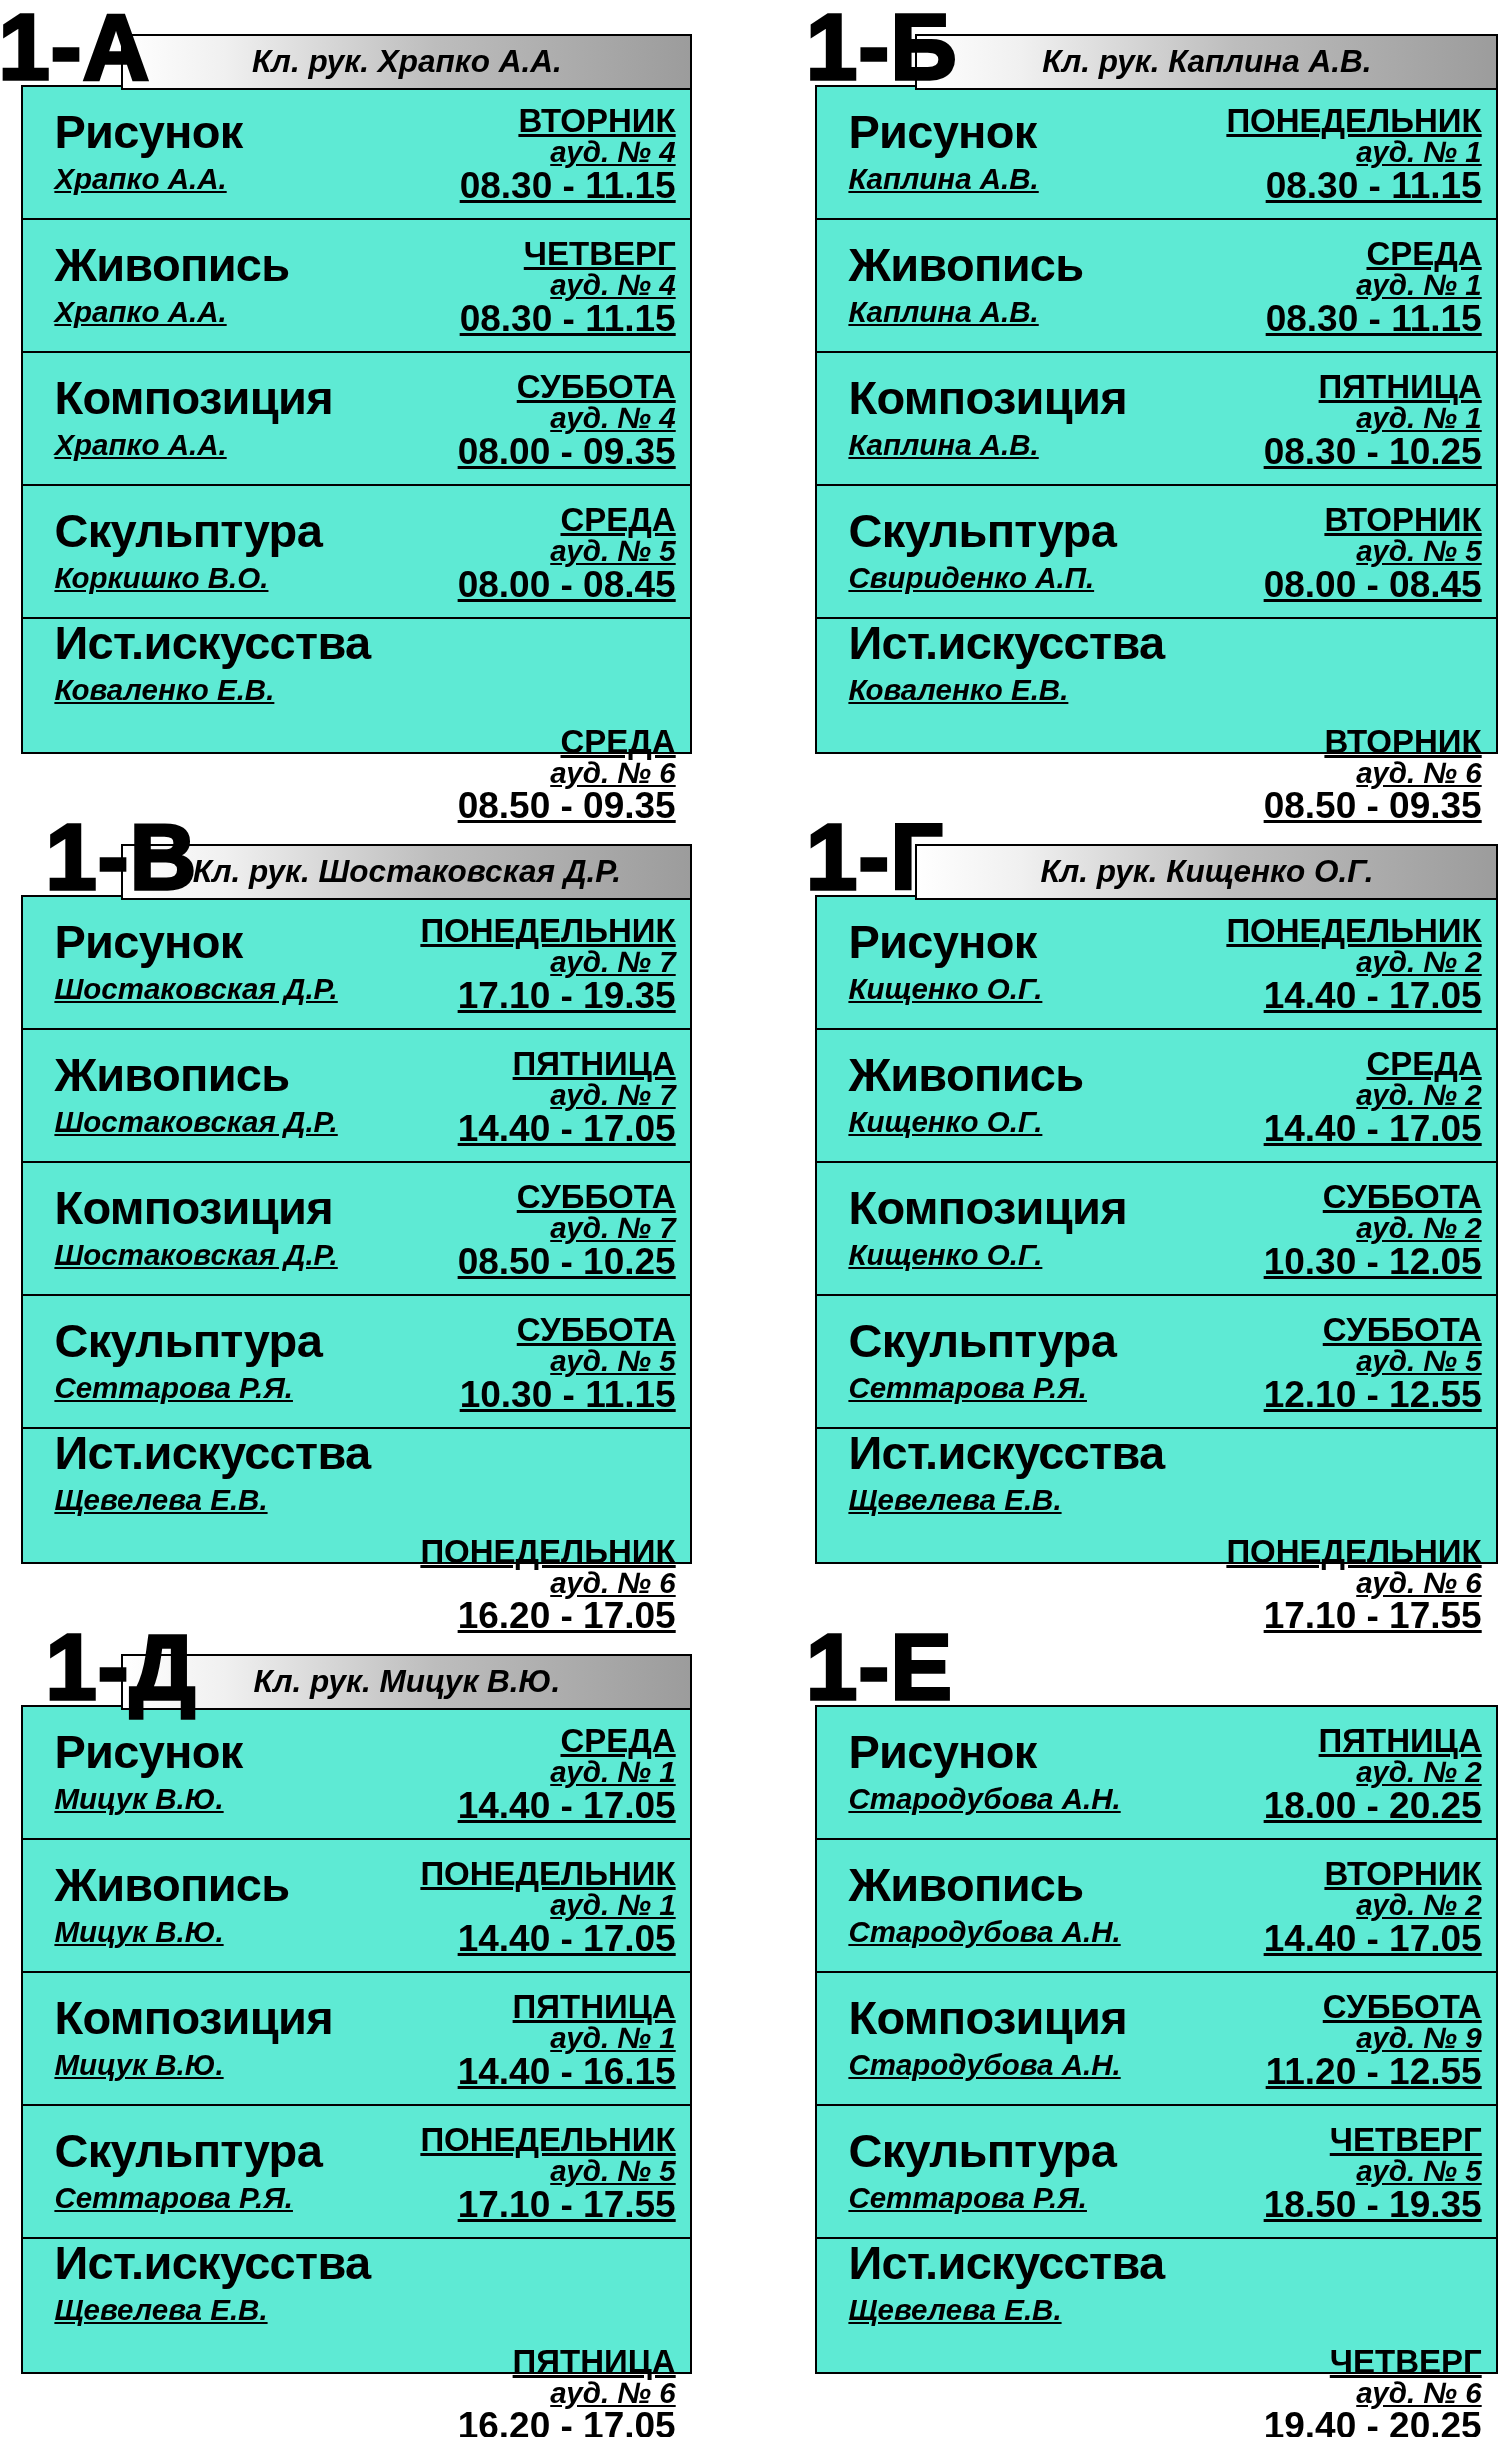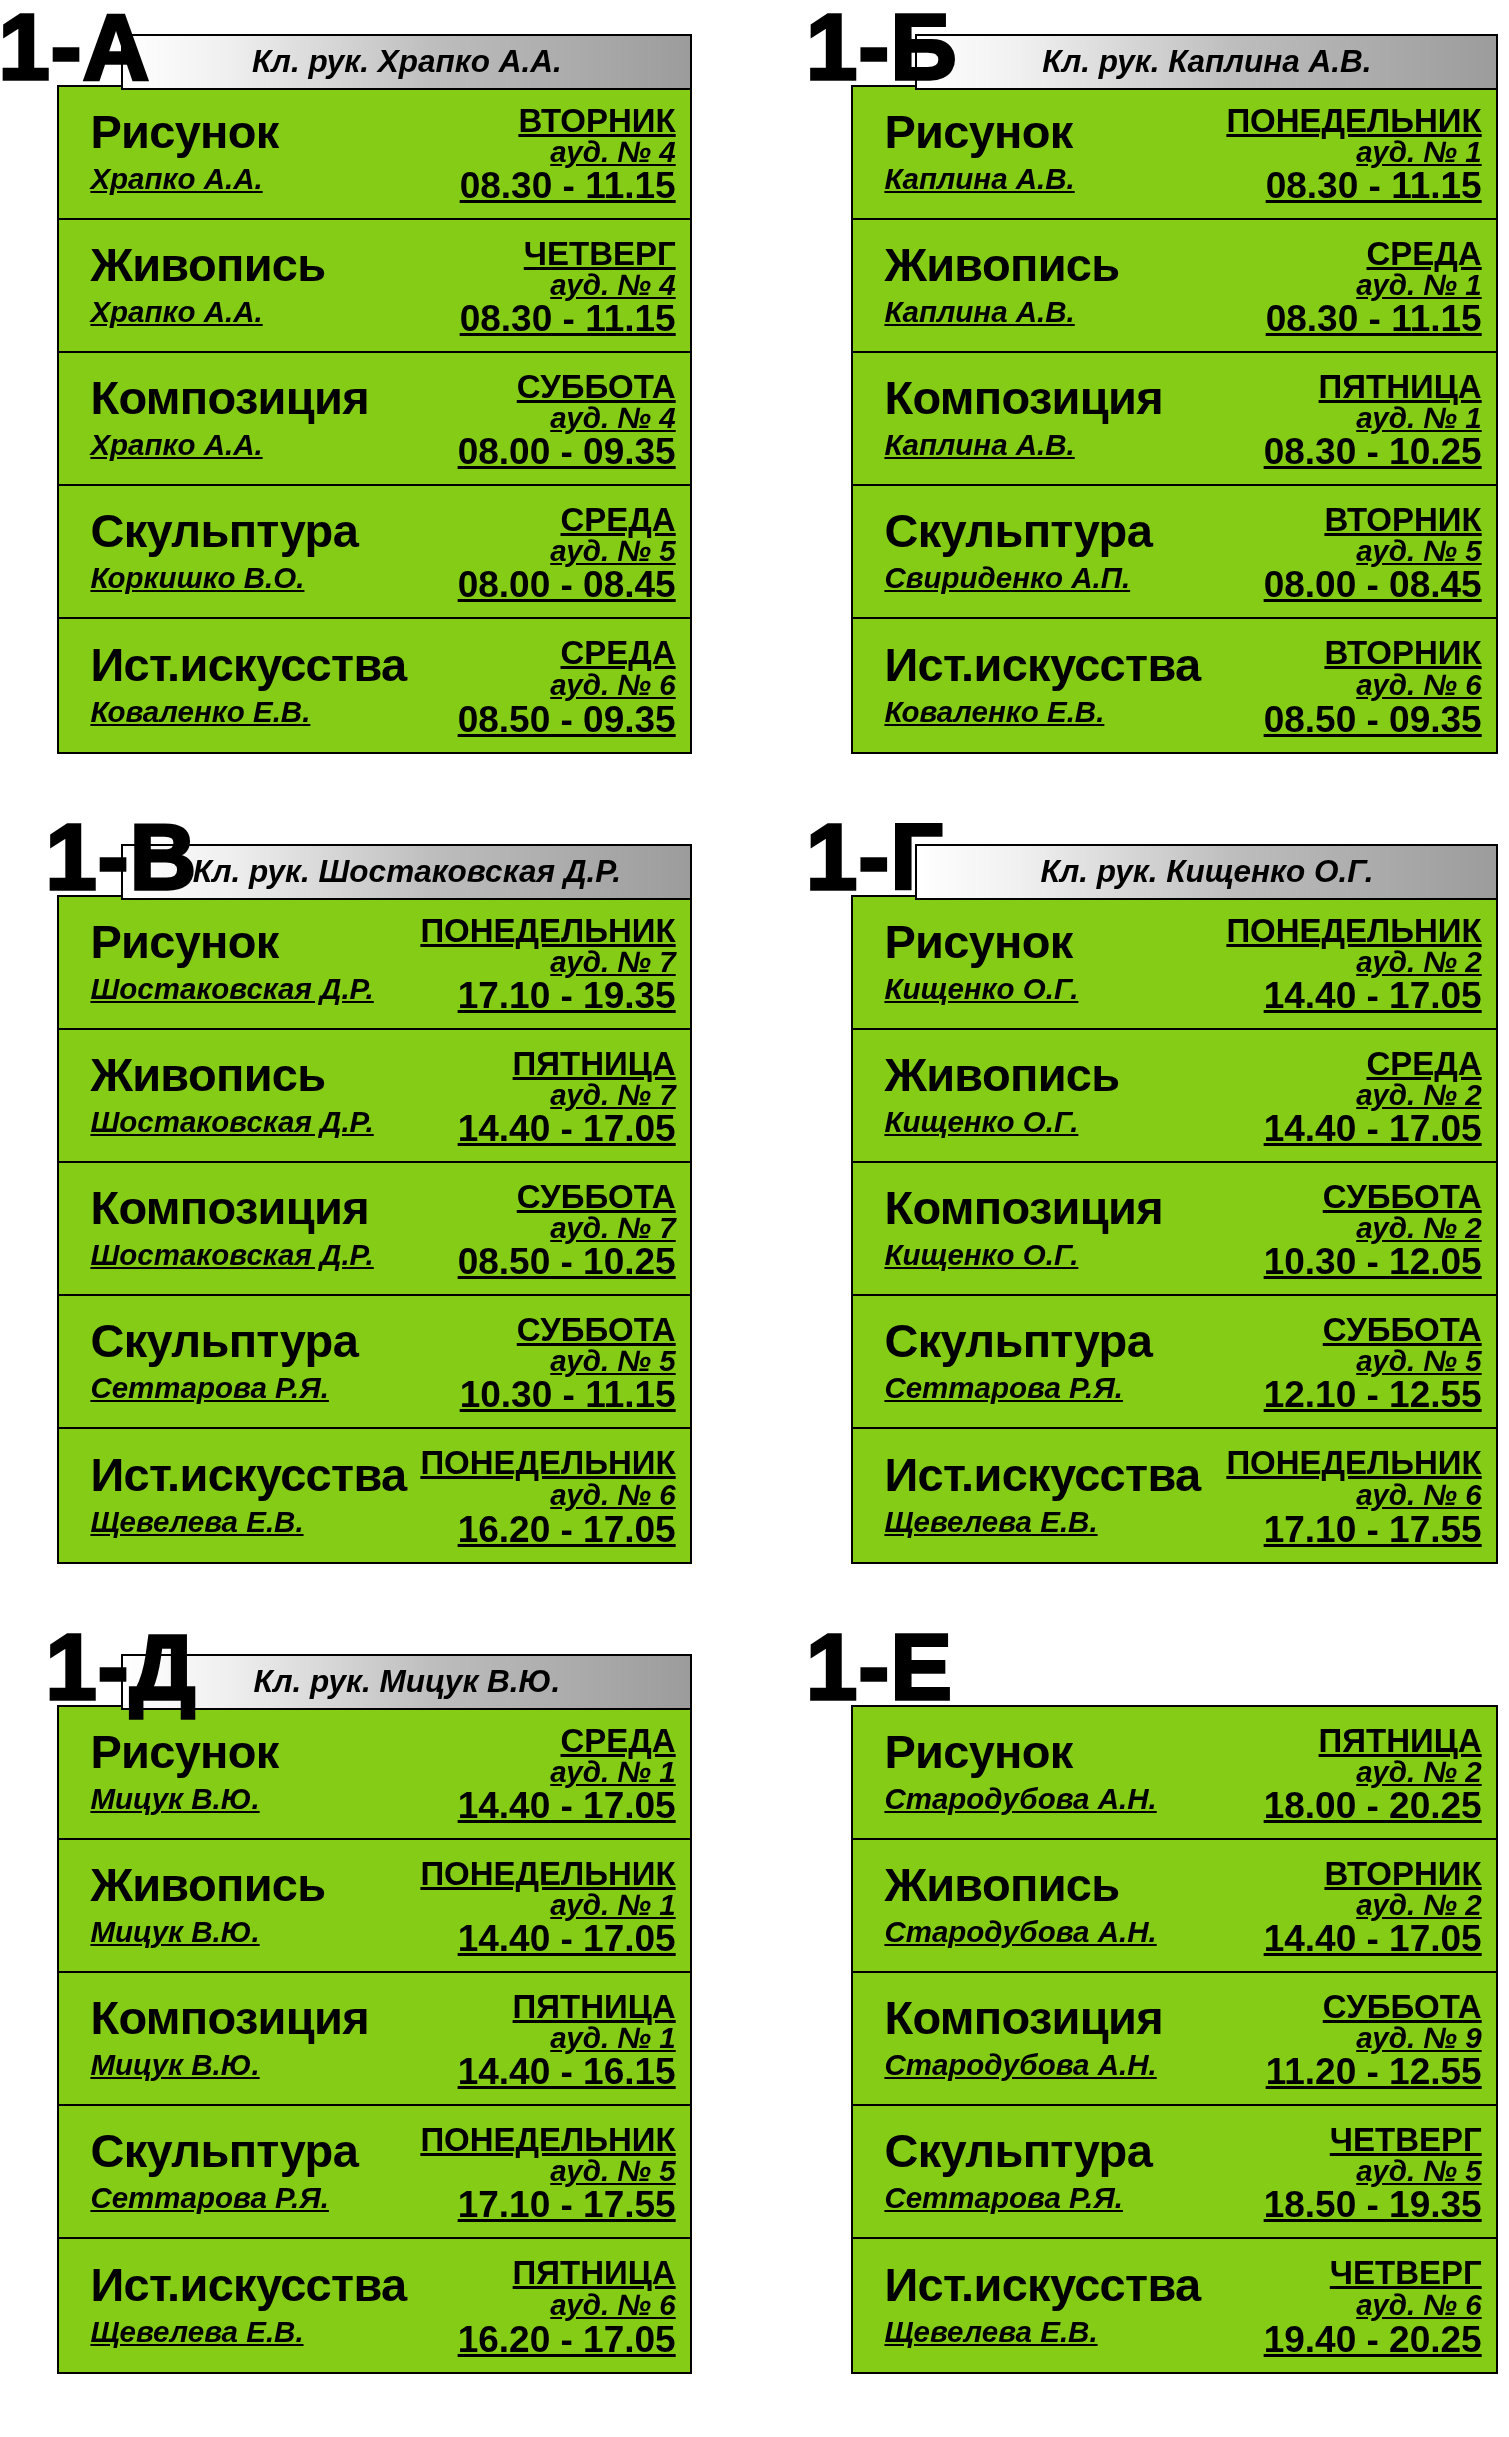--- a/index.html
+++ b/index.html
@@ -30,28 +30,28 @@
   .header-bar{
     position:absolute;left:100px;right:0;top:27px;height:56px;
     box-sizing:border-box;border:2px solid #000;
     background:linear-gradient(90deg,#ffffff 0%,#f0f0f0 18%,#bdbdbd 55%,#9c9c9c 100%);
     display:flex;align-items:center;justify-content:center;
     z-index:1;
   }
   .header-bar span{
     font-style:italic;font-weight:bold;font-size:31.5px;line-height:1;white-space:nowrap;
   }
-  .table{border:2.7px solid #000;background:#84cc16;margin-left:36px;}
+  .table{border:2.7px solid #000;background:#5eead4;}
   .row{
     box-sizing:border-box;height:133px;
     display:flex;justify-content:space-between;
     padding:0 14.7px 0 31px;
     border-bottom:2.7px solid #000;
   }
-  .row:last-child{border-bottom:0;}
+  .row:last-child{border-bottom:0;flex-direction:column;}
   .rl{display:flex;flex-direction:column;justify-content:center;gap:9.4px;padding-bottom:2.7px;min-width:0;}
   .subj{font-size:47px;font-weight:bold;line-height:1;letter-spacing:-0.7px;white-space:nowrap;}
   .tch{font-size:29.5px;font-weight:bold;font-style:italic;line-height:1;white-space:nowrap;text-decoration:underline;}
   .rr{display:flex;flex-direction:column;align-items:flex-end;text-align:right;justify-content:space-between;padding:17.4px 0 13.4px;flex:0 0 auto;text-decoration:underline;}
   .day{font-size:33px;font-weight:bold;line-height:1;white-space:nowrap;}
   .room{font-size:29.5px;font-weight:bold;font-style:italic;line-height:1;white-space:nowrap;}
   .time{font-size:37px;font-weight:bold;line-height:1;white-space:nowrap;}
 </style>
 </head>
 <body>

